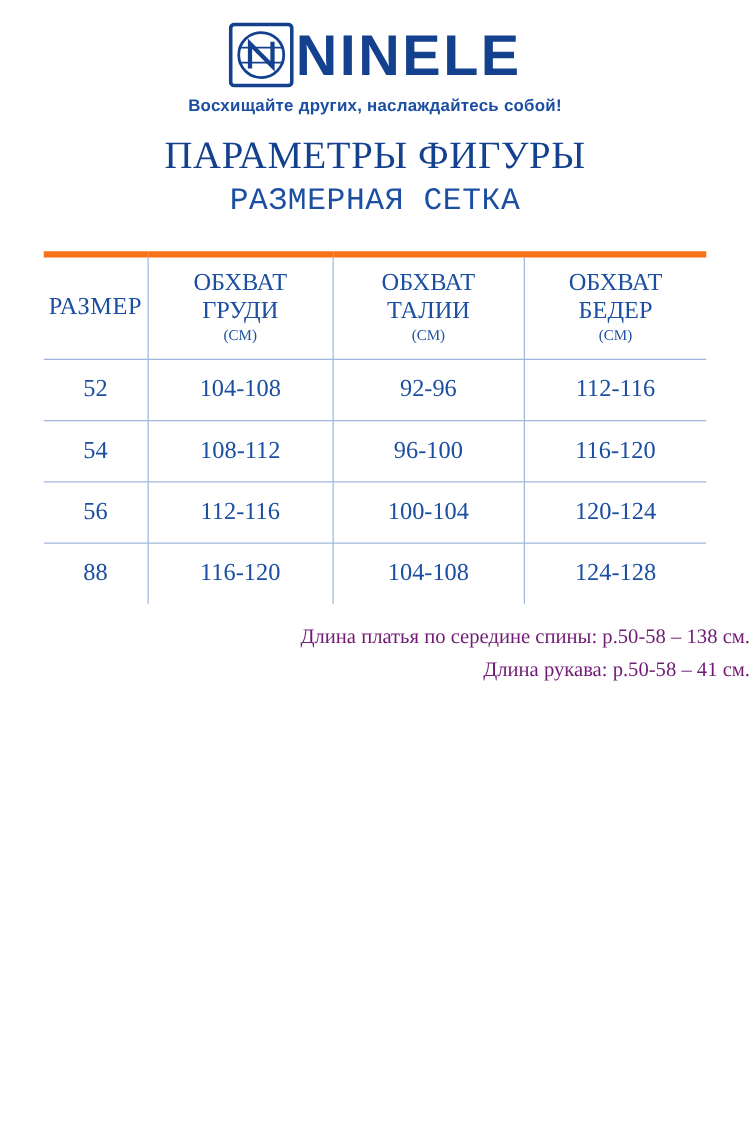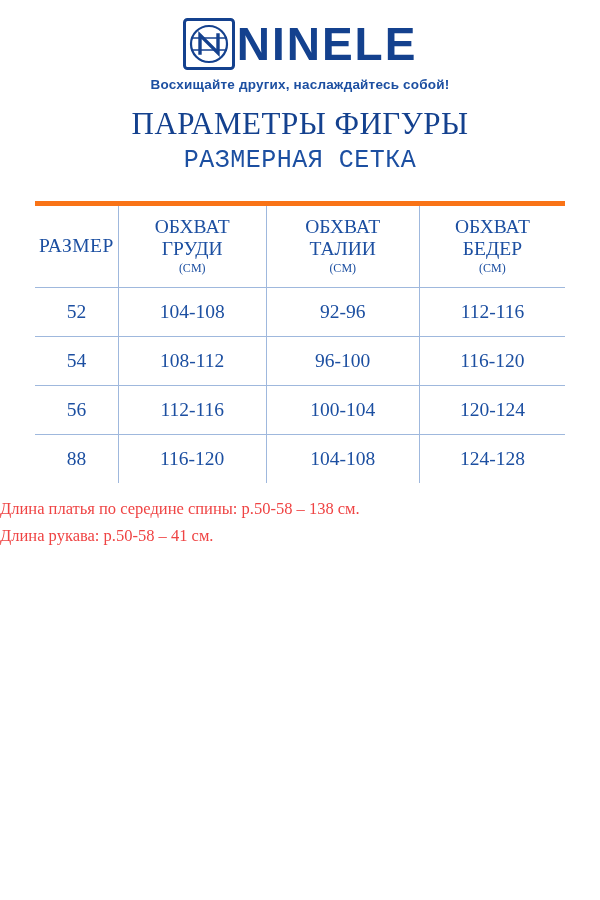--- a/index.html
+++ b/index.html
@@ -112,22 +112,22 @@
   }
   
   table.size-table tr > *:first-child { border-left: none; }
   table.size-table tr > *:last-child  { border-right: none; }
   table.size-table tbody tr:last-child td { border-bottom: none; }
   table.size-table thead tr th { border-top: 5px solid #f97316; }
 
   
   .notes {
     margin-top: 16px;
-    text-align: left;
-    color: #ef4444;
+    text-align: right;
+    color: #701a75;
   }
   .note-line {
     font-family: "Liberation Serif", serif;
     font-size: 16.5px;
     margin: 7px 0;
   }
 </style>
 </head>
 <body>
 

